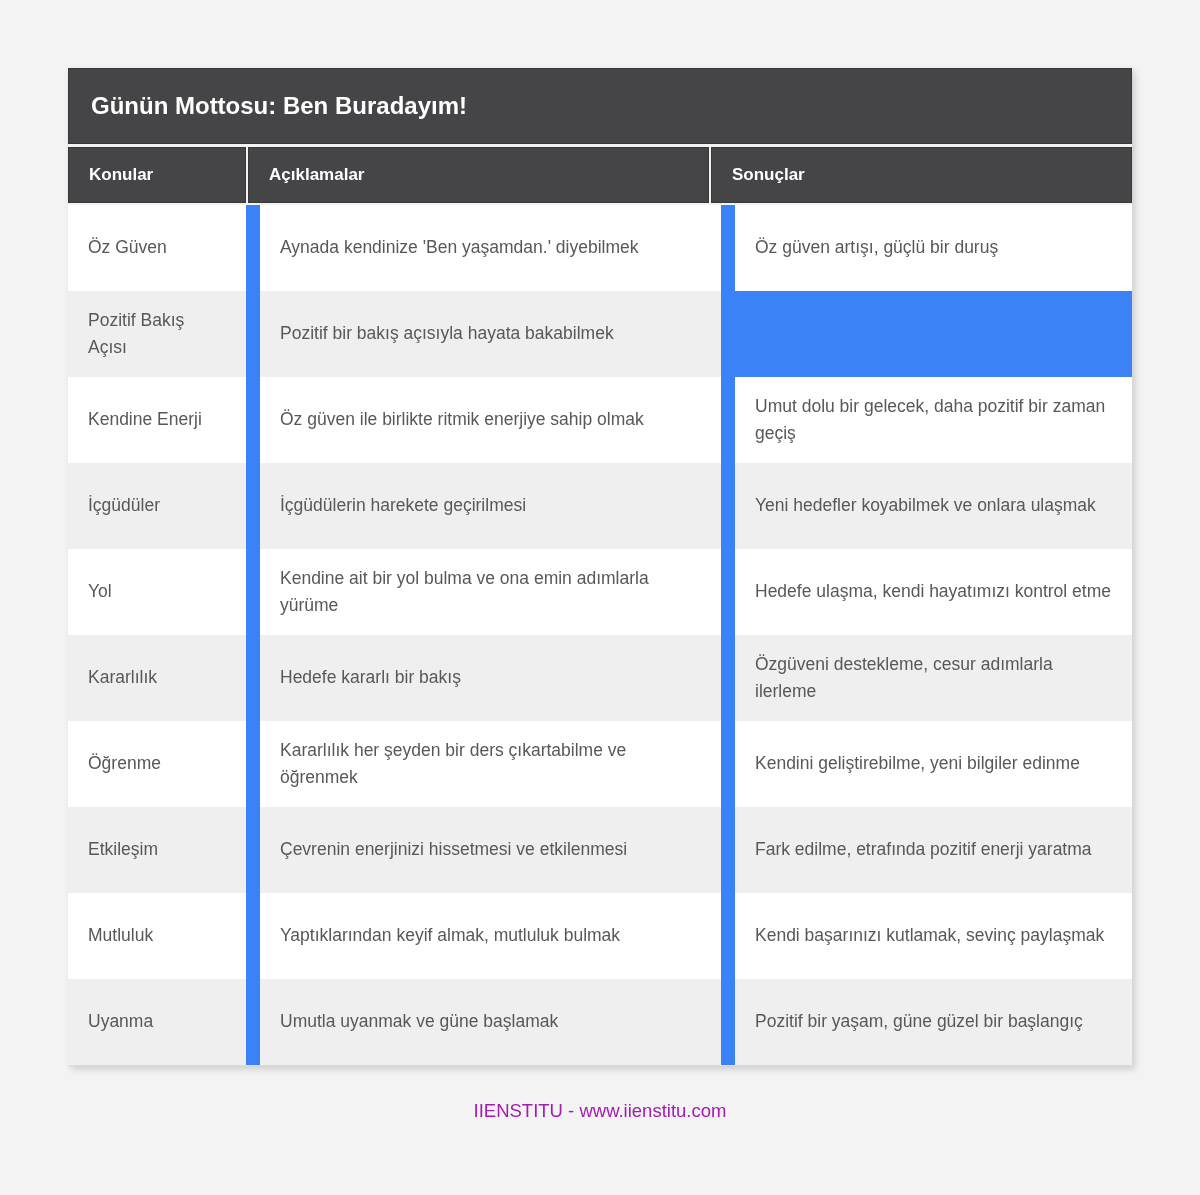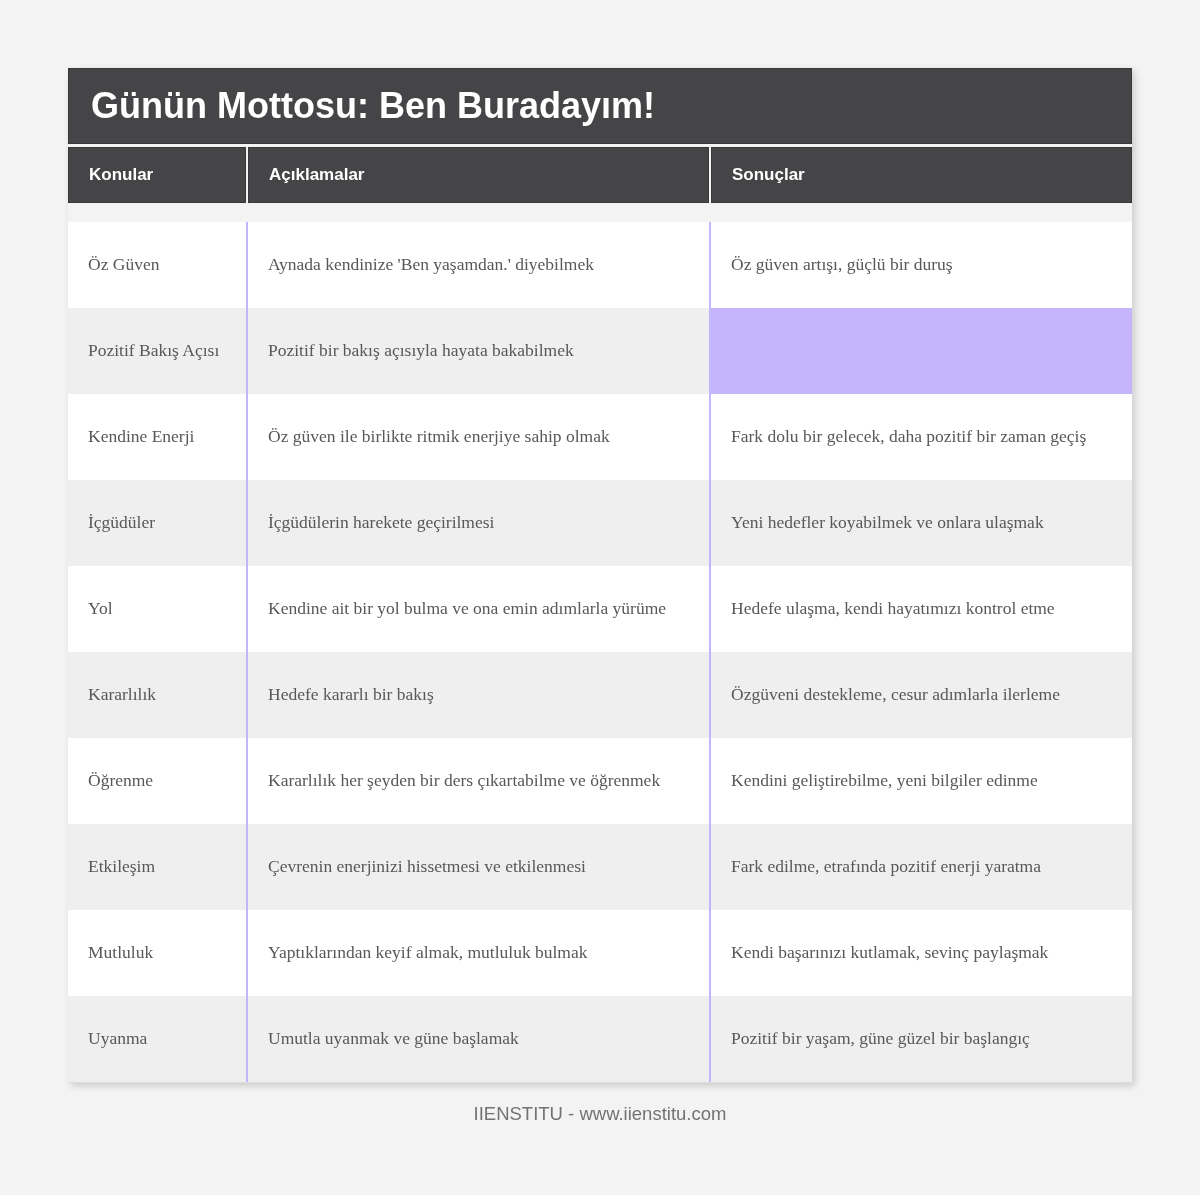--- a/index.html
+++ b/index.html
@@ -14,75 +14,74 @@
     width: 1064px;
     margin: 68px auto 0 auto;
     box-shadow: 3px 3px 7px rgba(0,0,0,0.16);
   }
   .title-bar {
     box-sizing: border-box;
     height: 76px;
     background: #454548;
     border: 1px solid #38383a;
     color: #ffffff;
-    font-size: 36px;
+    font-size: 24px;
     font-weight: bold;
     display: flex;
     align-items: center;
     padding: 0 22px;
     margin-bottom: 3px;
   }
   .header-row {
     display: grid;
     grid-template-columns: 178px 461px 1fr;
     column-gap: 2px;
     background: #f3f3f3;
-    margin-bottom: 19px;
+    margin-bottom: 2px;
   }
   .header-cell {
     box-sizing: border-box;
     background: #454548;
     border: 1px solid #38383a;
     color: #ffffff;
     font-size: 17px;
     font-weight: bold;
     height: 56px;
     display: flex;
     align-items: center;
     padding: 0 20px;
   }
   .tbody {
     border-bottom: 1px solid #dcdcdc;
   }
   .row {
     display: grid;
     grid-template-columns: 178px 461px 1fr;
-    column-gap: 2px;
-    background: #c4b5fd; 
-    font-family: Liberation Serif, serif;
+    column-gap: 14px;
+    background: #3b82f6; 
   }
   .cell {
     box-sizing: border-box;
     background: #ffffff;
     min-height: 86px;
     display: flex;
     align-items: center;
     padding: 13px 20px;
     color: #58585a;
     font-size: 17.5px;
     line-height: 1.55;
   }
   .row.striped .cell {
     background: #efeff0;
   }
   .footer {
     text-align: center;
-    color: #737373;
+    color: #a21caf;
     font-size: 18.5px;
-    margin-top: 20px;
+    margin-top: 34px;
   }
 </style>
 </head>
 <body>
 
 <div class="table-card">
 
   <div class="title-bar">Günün Mottosu: Ben Buradayım!</div>
 
   <div class="header-row">
@@ -114,21 +113,21 @@
   </div>
 
   <div class="row">
     <div class="cell">
           <span>Kendine Enerji</span>
         </div>
     <div class="cell">
           <span>Öz güven ile birlikte ritmik enerjiye sahip olmak</span>
         </div>
     <div class="cell">
-          <span>Fark dolu bir gelecek, daha pozitif bir zaman geçiş</span>
+          <span>Umut dolu bir gelecek, daha pozitif bir zaman geçiş</span>
         </div>
   </div>
 
   <div class="row striped">
     <div class="cell">
           <span>İçgüdüler</span>
         </div>
     <div class="cell">
           <span>İçgüdülerin harekete geçirilmesi</span>
         </div>

